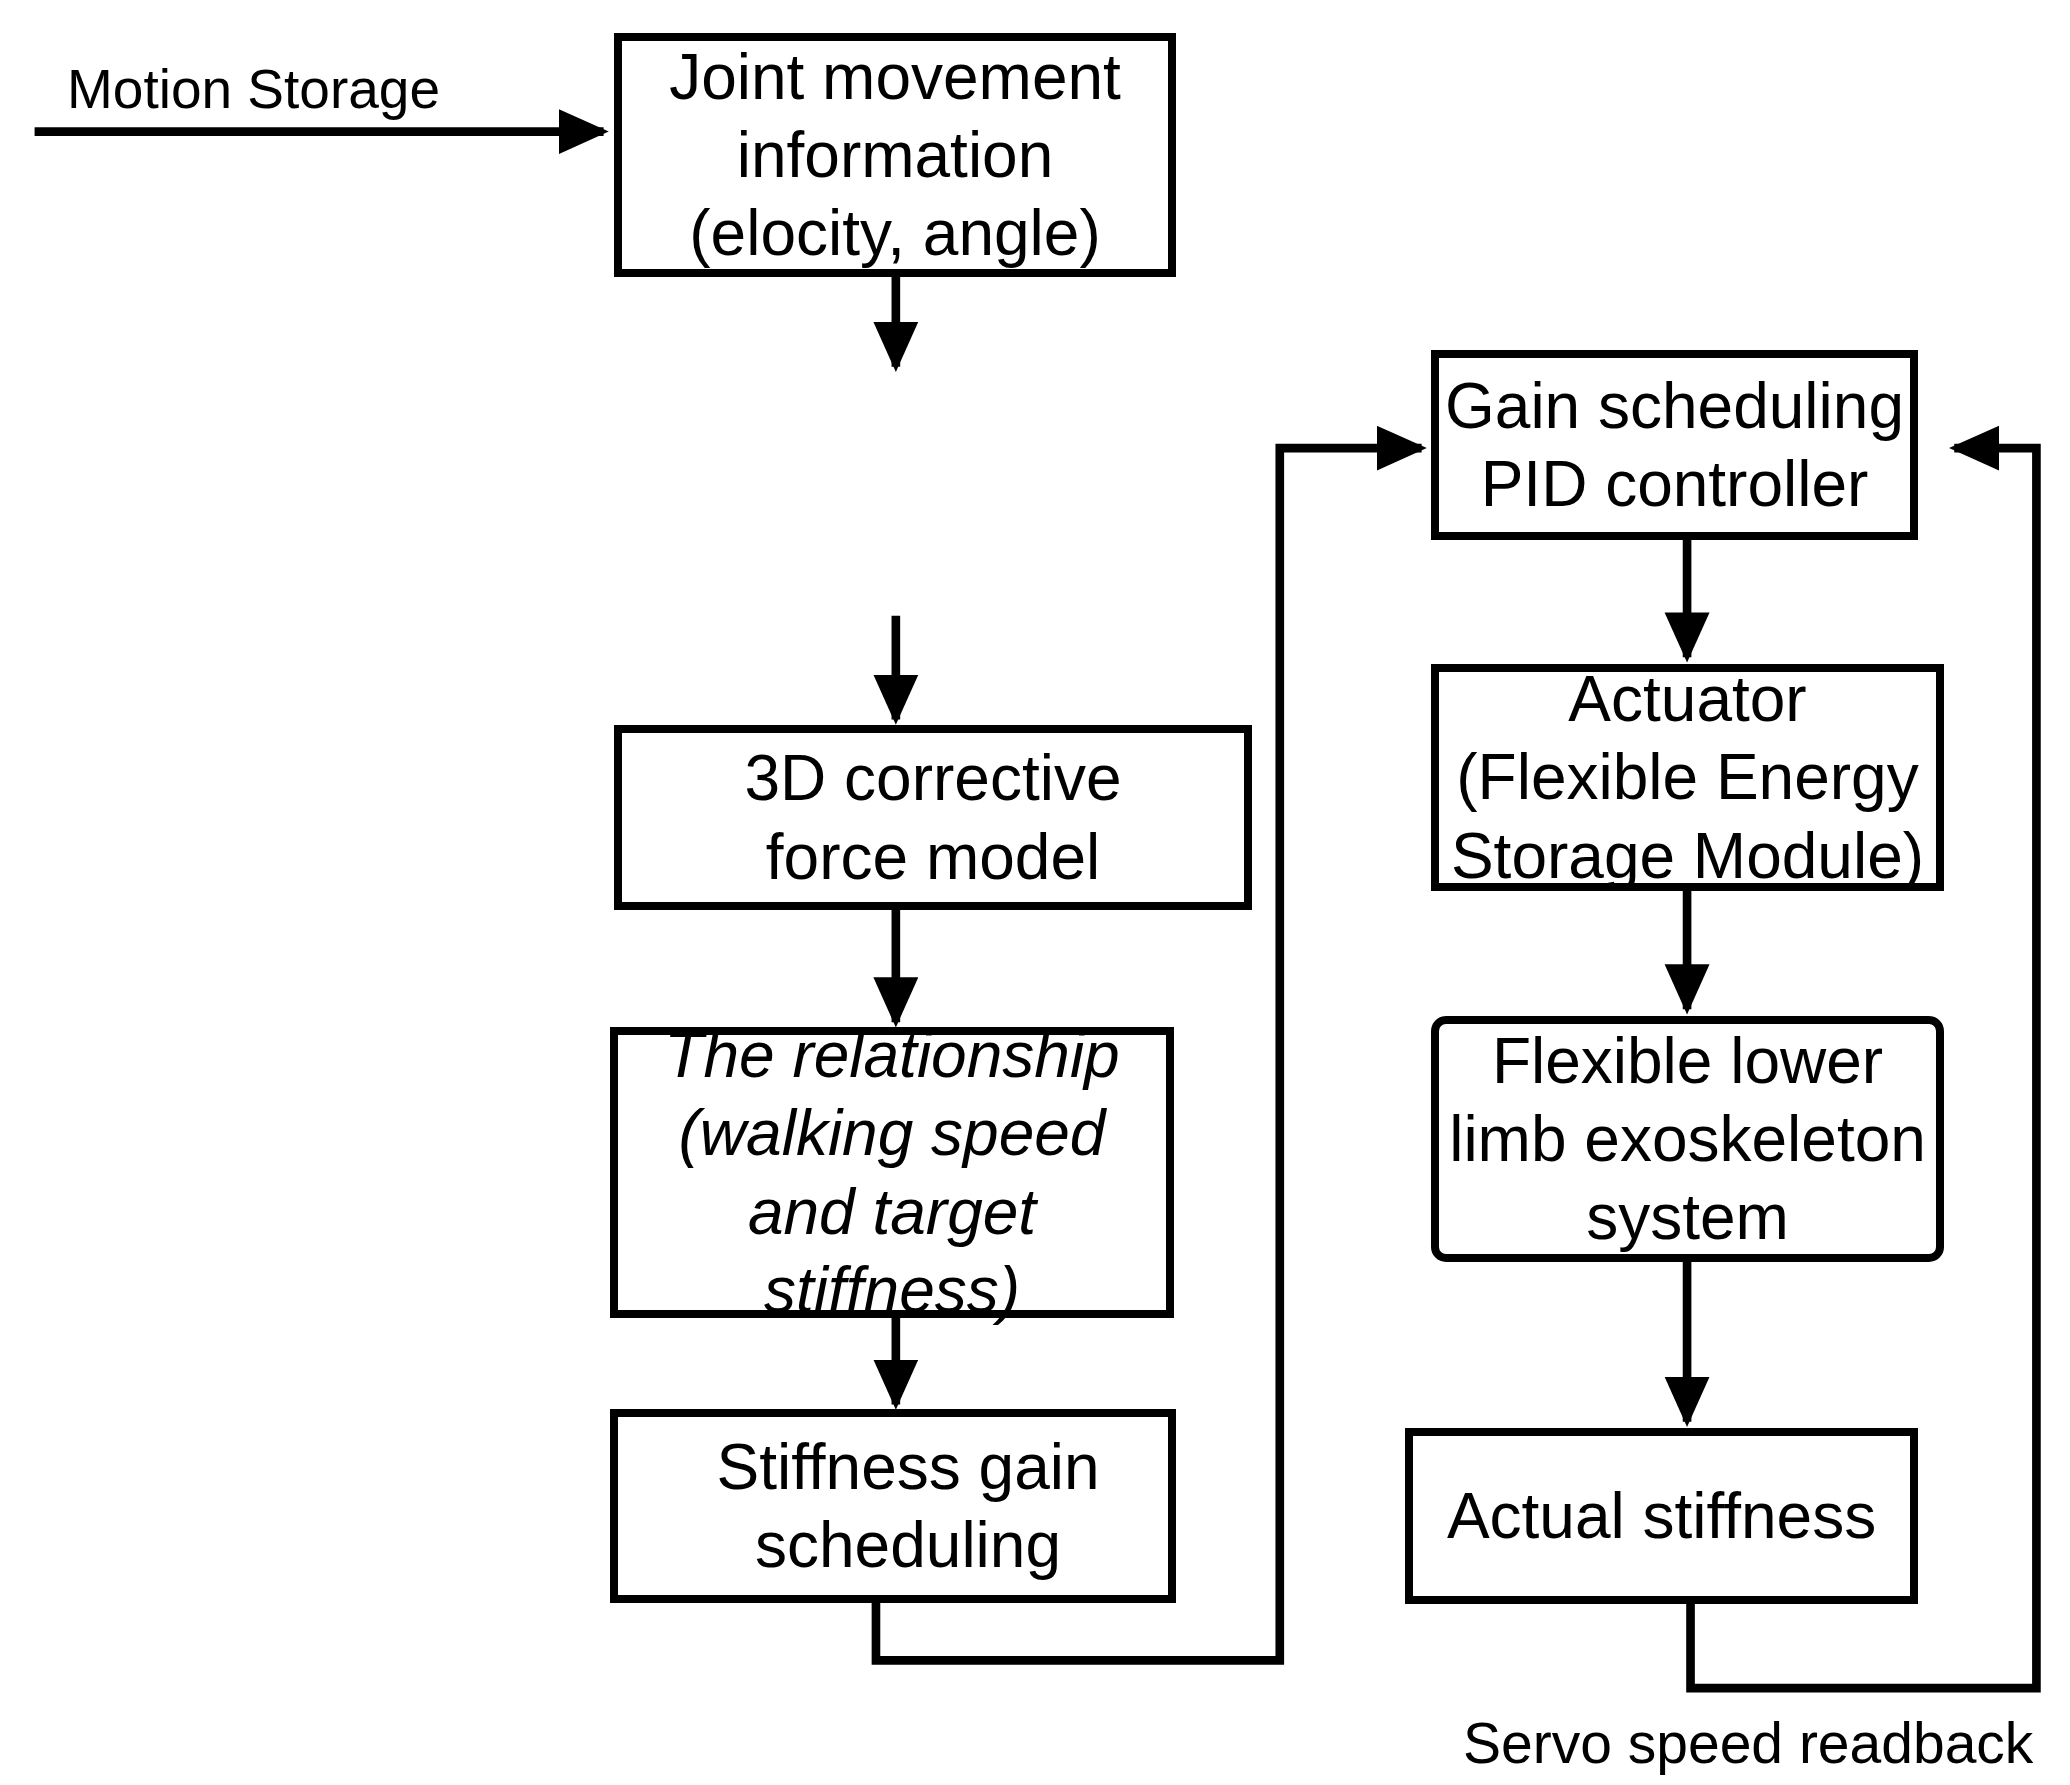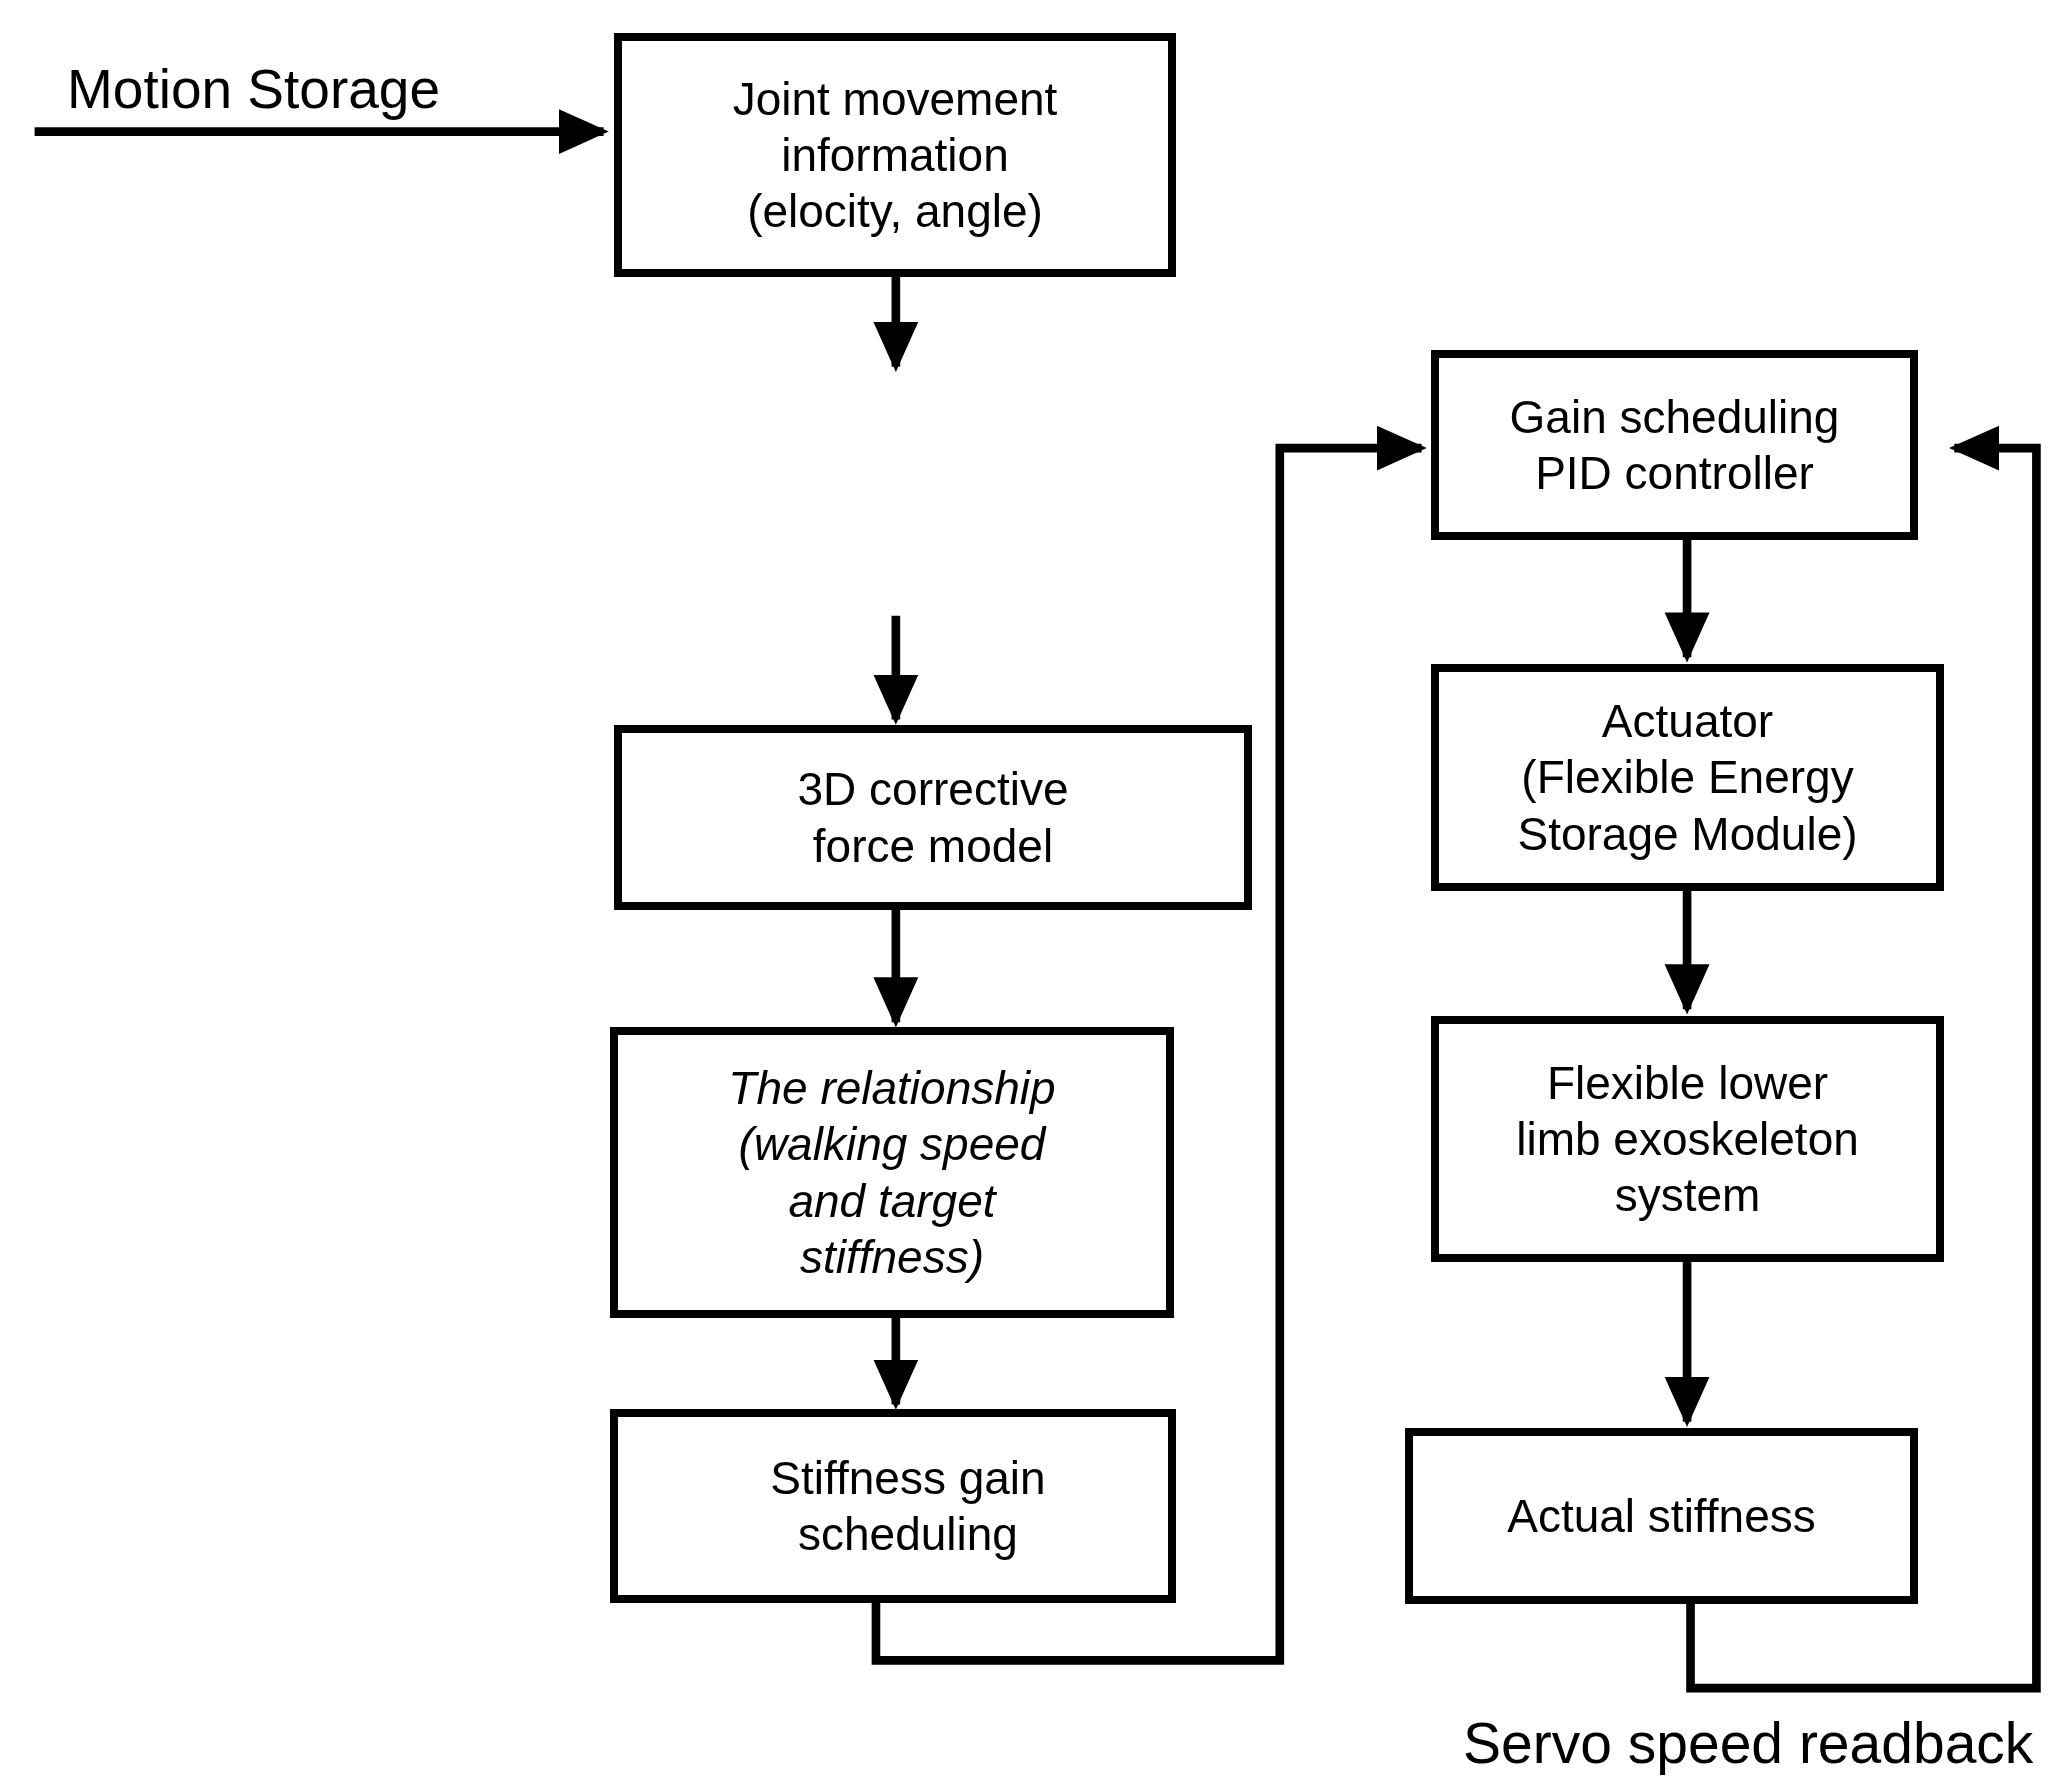--- a/index.html
+++ b/index.html
@@ -19,35 +19,35 @@
   }
   .box {
     position: absolute;
     box-sizing: border-box;
     border: 8.6px solid #000000;
     background: #ffffff;
     display: flex;
     align-items: center;
     justify-content: center;
     text-align: center;
-    font-size: 46px;
+    font-size: 64px;
     line-height: 1.22;
     white-space: pre-line;
     color: #000000;
   }
   
   .b-joint        { left: 614px;  top: 33px;   width: 562px; height: 244px; }
   .b-gait         { left: 614px;  top: 372px;  width: 562px; height: 247px; }
   .b-force        { left: 614px;  top: 725px;  width: 638px; height: 185px; }
   .b-relationship { left: 610px;  top: 1027px; width: 564px; height: 291px; font-style: italic; }
   .b-stiffgain    { left: 610px;  top: 1409px; width: 566px; height: 194px; padding-left: 30px; }
   
   .b-pid          { left: 1431px; top: 350px;  width: 487px; height: 190px; }
   .b-actuator     { left: 1431px; top: 664px;  width: 513px; height: 227px; }
-  .b-exo          { left: 1431px; top: 1016px; width: 513px; height: 246px; }
+  .b-exo          { left: 1431px; top: 1016px; width: 513px; height: 246px; border-radius: 15px; }
   .b-actual       { left: 1405px; top: 1428px; width: 513px; height: 176px; }
 
   .float-label {
     position: absolute;
     white-space: nowrap;
     color: #000000;
   }
   .lbl-motion { left: 67px;   top: 57px;   font-size: 55px; }
   .lbl-servo  { left: 1463px; top: 1710px; font-size: 57px; }
 </style>

